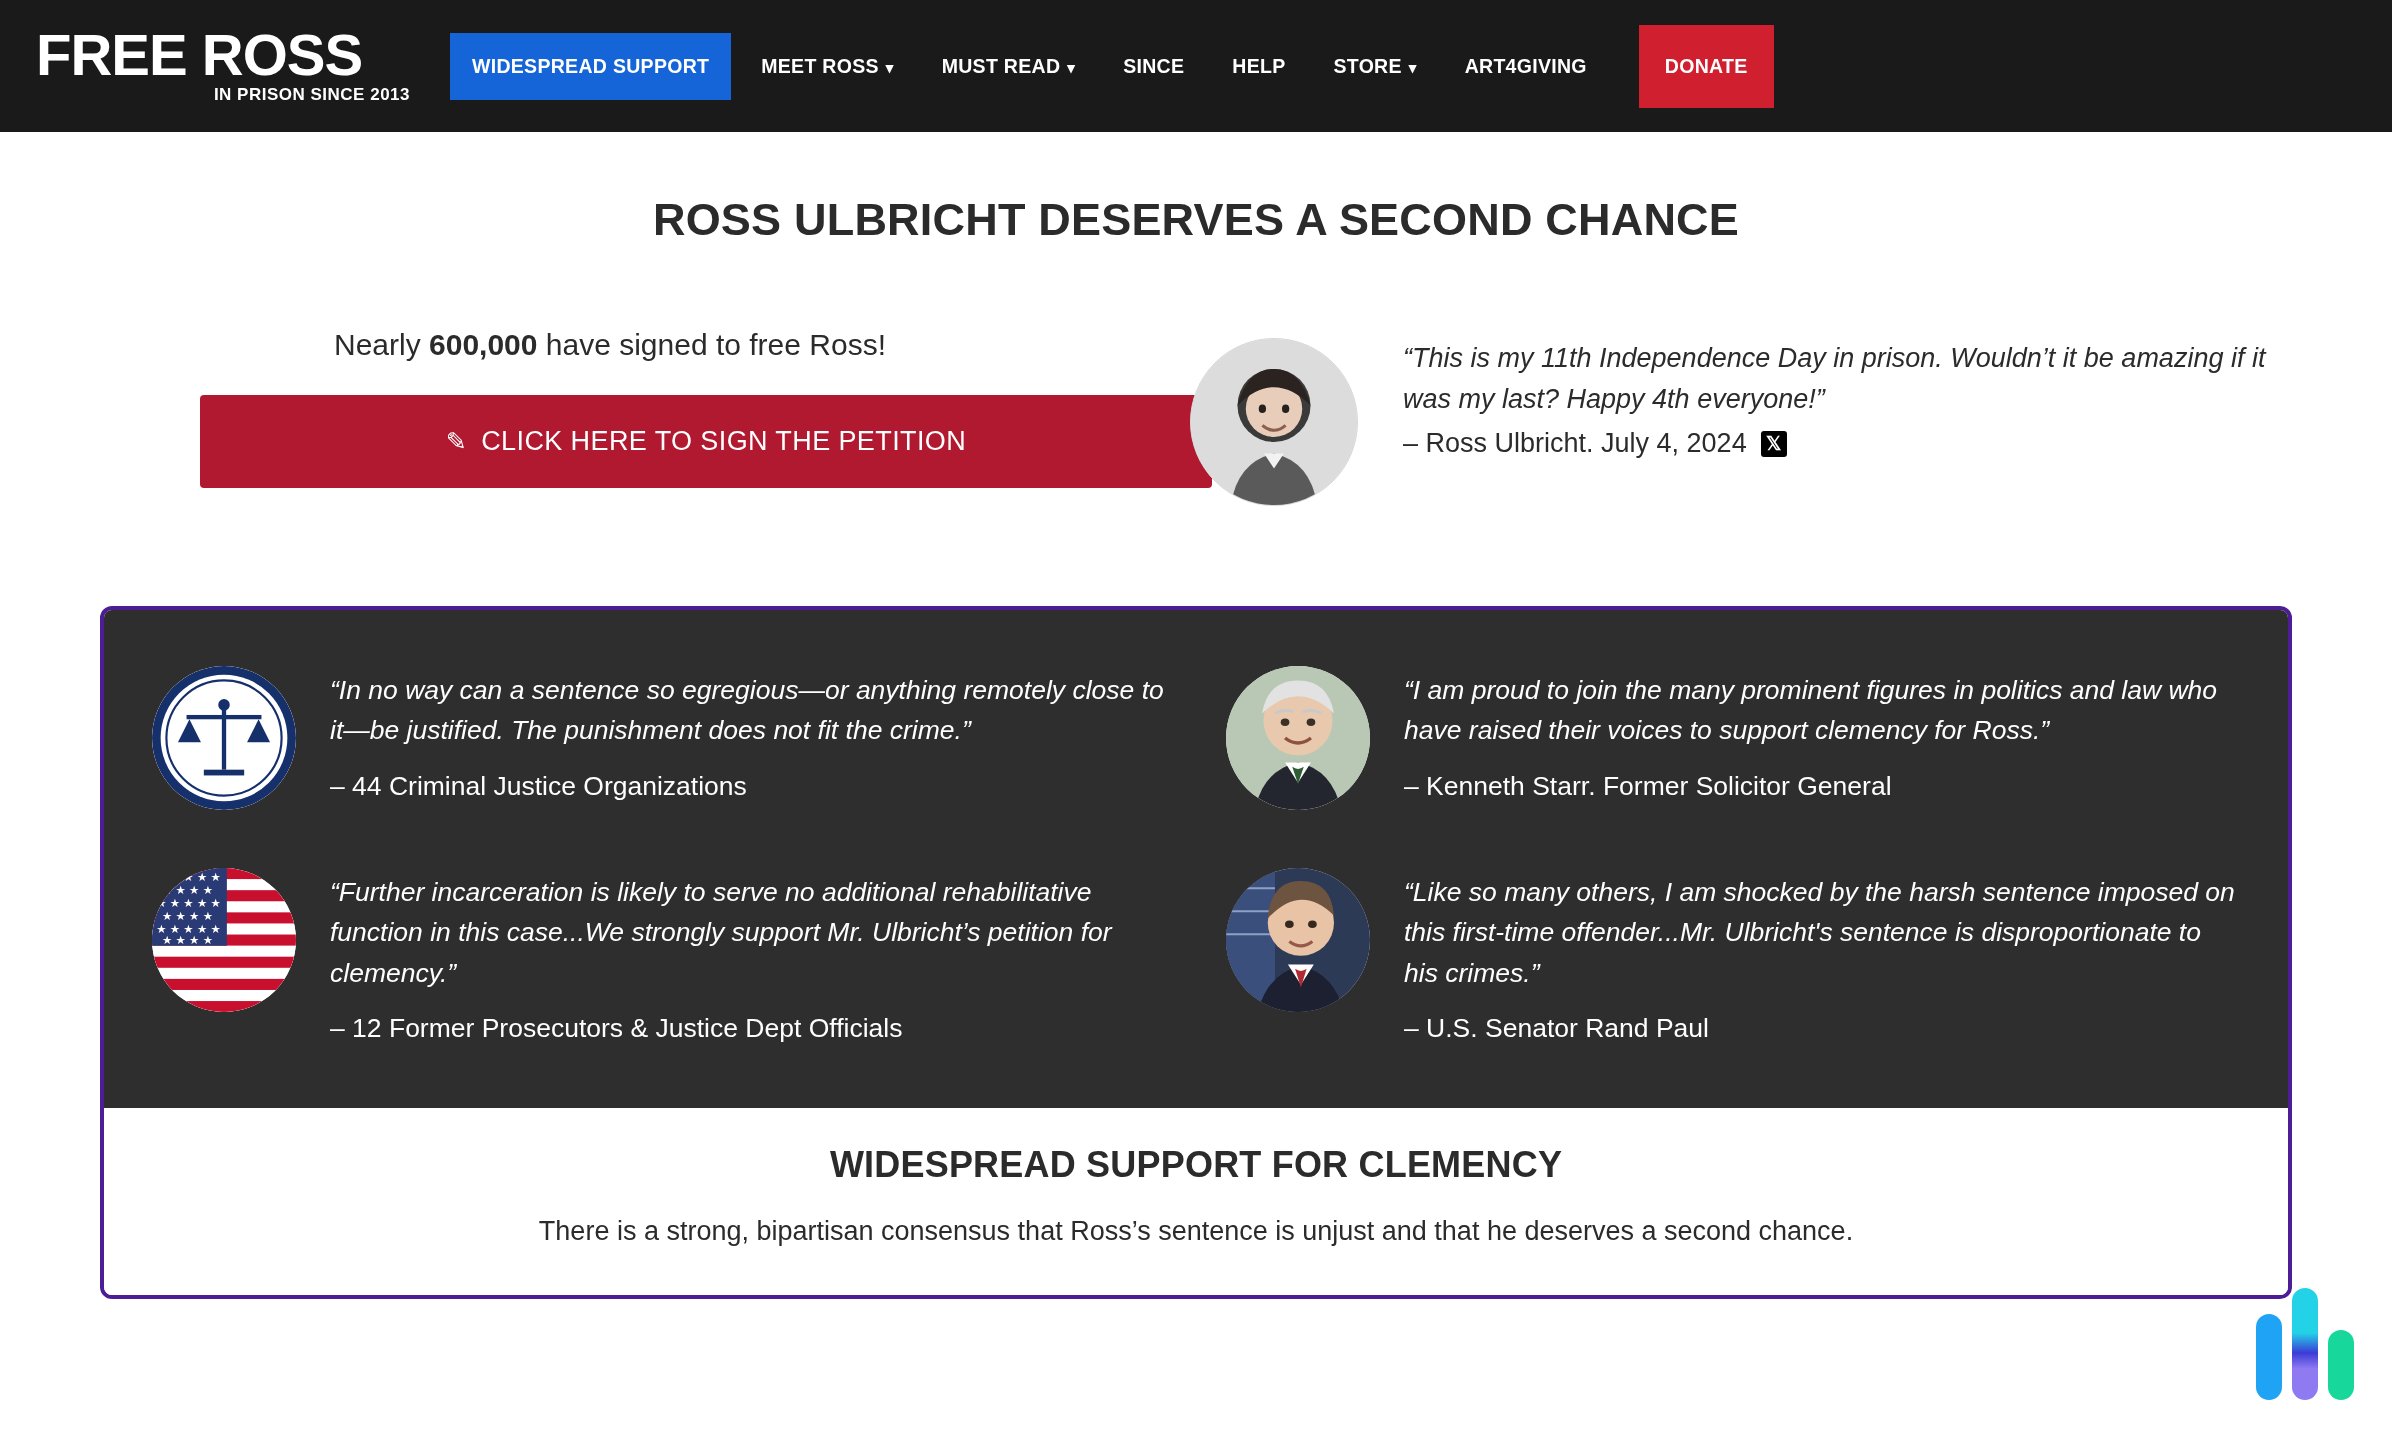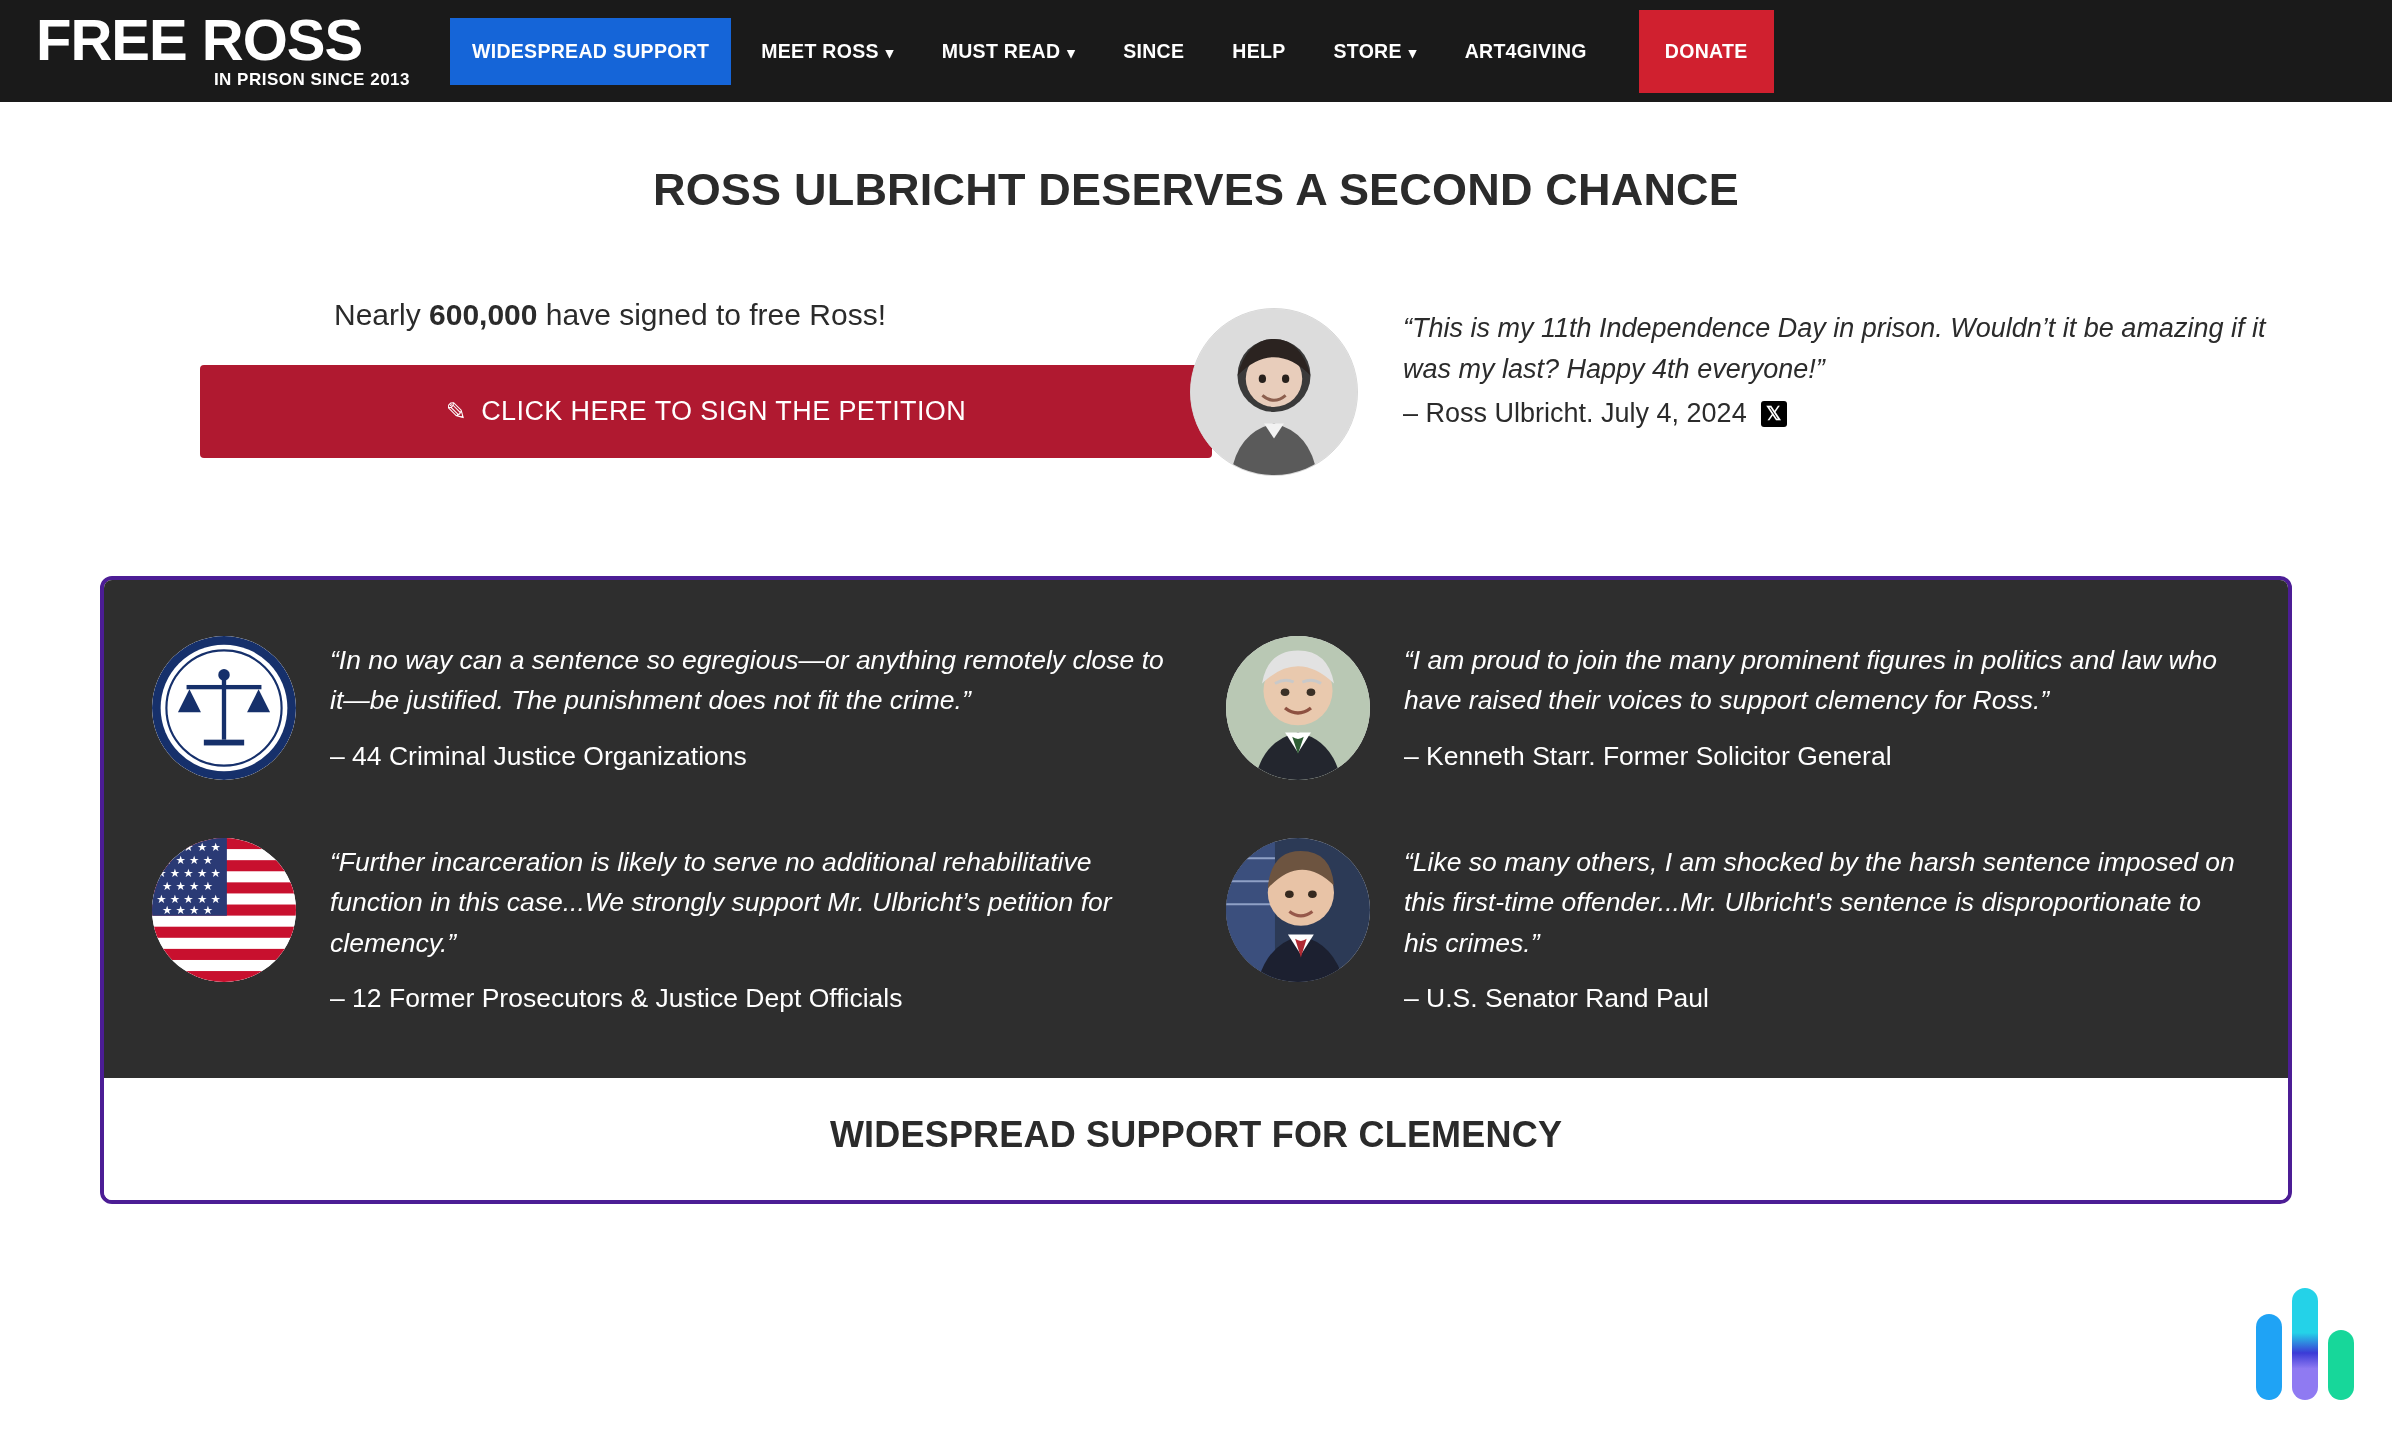--- a/index.html
+++ b/index.html
@@ -6,21 +6,21 @@
   html, body {
     width: 2392px;
     height: 1442px;
     background: #ffffff;
     font-family: "Liberation Sans", sans-serif;
     overflow: hidden;
   }
 
   
   .header {
-    height: 102px;
+    height: 132px;
     background: #1a1a1a;
     display: flex;
     align-items: center;
     position: relative;
   }
   .logo-block {
     padding-left: 36px;
     width: 440px;
     display: flex;
     flex-direction: column;
@@ -427,20 +427,21 @@
         <div class="pquote-body">
           <div class="pquote-text">“Like so many others, I am shocked by the harsh sentence imposed on this first-time offender...Mr. Ulbricht's sentence is disproportionate to his crimes.”</div>
           <div class="pquote-attrib">– U.S. Senator Rand Paul</div>
         </div>
       </div>
 
     </div>
 
     <div class="white-panel">
       <div class="wp-title">WIDESPREAD SUPPORT FOR CLEMENCY</div>
+      <div class="wp-line">There is a strong, bipartisan consensus that Ross’s sentence is unjust and that he deserves a second chance.</div>
     </div>
   </div>
 
 </div>
 
 <div class="widget">
   <div class="bar bar1"></div>
   <div class="bar bar2"></div>
   <div class="bar bar3"></div>
 </div>

